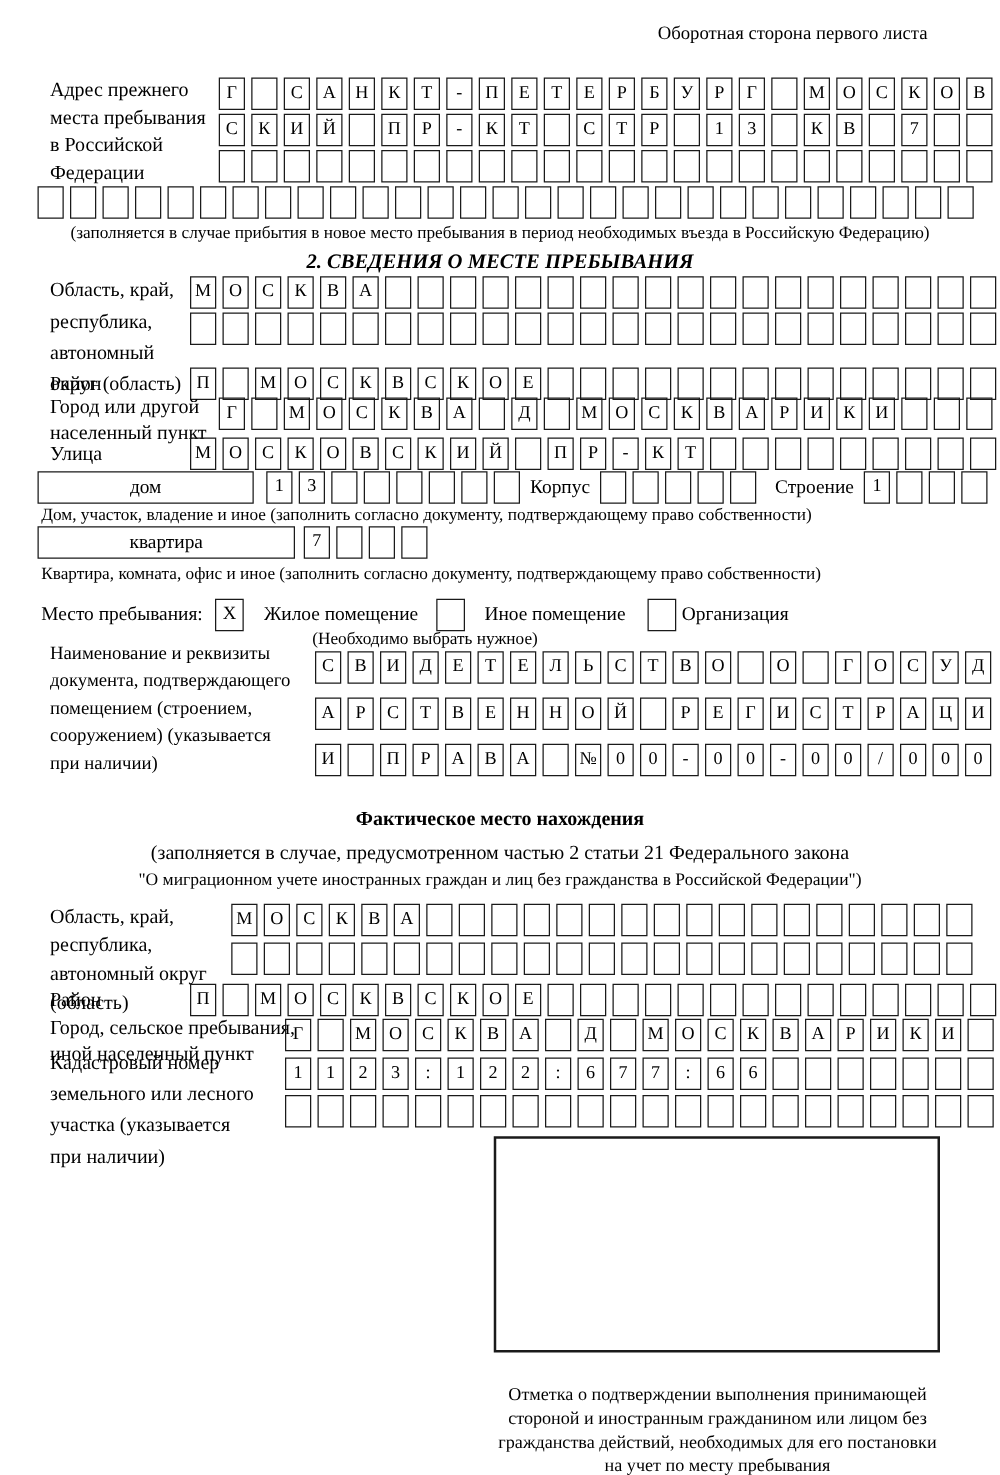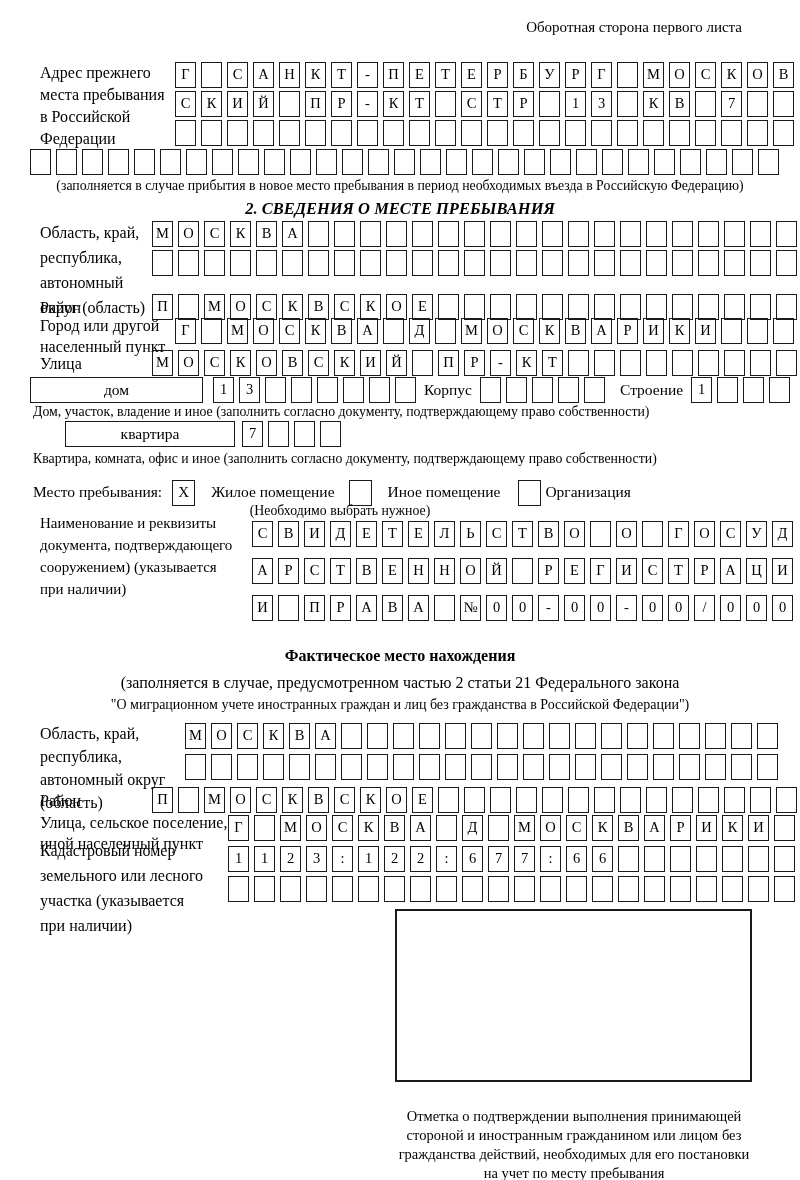--- a/index.html
+++ b/index.html
@@ -332,21 +332,21 @@
   <div class="cells">
       <span class="cell">1</span>
       <span class="cell">&nbsp;</span>
       <span class="cell">&nbsp;</span>
       <span class="cell">&nbsp;</span>
     </div>
 </div>
 <div class="abs note" style="left:33px;top:404px;">Дом, участок, владение и иное (заполнить согласно документу, подтверждающему право собственности)</div>
 
 <div class="abs flexrow" style="left:30px;top:421px;">
-  <div class="widebox" style="width:170px;margin-right:7px;margin-left:35px;">квартира</div>
+  <div class="widebox" style="width:206px;margin-right:7px;">квартира</div>
   <div class="cells">
       <span class="cell">7</span>
       <span class="cell">&nbsp;</span>
       <span class="cell">&nbsp;</span>
       <span class="cell">&nbsp;</span>
     </div>
 </div>
 <div class="abs note" style="left:33px;top:451px;">Квартира, комната, офис и иное (заполнить согласно документу, подтверждающему право собственности)</div>
 
 <div class="abs" style="left:33px;top:479px;white-space:nowrap;">
@@ -356,20 +356,21 @@
   <span class="cbx" style="margin-left:10px;"></span>
   <span class="inline-lbl" style="margin-left:12px;">Иное помещение</span>
   <span class="cbx" style="margin-left:14px;"></span>
   <span class="inline-lbl" style="">Организация</span>
 </div>
 <div class="abs note" style="left:160px;top:503px;width:360px;text-align:center;white-space:nowrap;">(Необходимо выбрать нужное)</div>
 
 <div class="abs lbl" style="left:40px;top:512px;font-size:15px;">
     <div class="line">Наименование и реквизиты</div>
     <div class="line">документа, подтверждающего</div>
+    <div class="line">помещением (строением,</div>
     <div class="line">сооружением) (указывается</div>
     <div class="line">при наличии)</div>
   </div>
 <div class="abs cells" style="left:252px;top:521px;">
     <span class="cell">С</span>
     <span class="cell">В</span>
     <span class="cell">И</span>
     <span class="cell">Д</span>
     <span class="cell">Е</span>
     <span class="cell">Т</span>
@@ -520,21 +521,21 @@
     <span class="cell">&nbsp;</span>
     <span class="cell">&nbsp;</span>
     <span class="cell">&nbsp;</span>
     <span class="cell">&nbsp;</span>
     <span class="cell">&nbsp;</span>
     <span class="cell">&nbsp;</span>
     <span class="cell">&nbsp;</span>
   </div>
 
 <div class="abs lbl" style="left:40px;top:812px;line-height:21px;">
-    <div class="line">Улица, сельское поселение,</div>
+    <div class="line">Город, сельское пребывания,</div>
     <div class="line">иной населенный пункт</div>
   </div>
 <div class="abs cells" style="left:228px;top:815px;">
     <span class="cell">Г</span>
     <span class="cell">&nbsp;</span>
     <span class="cell">М</span>
     <span class="cell">О</span>
     <span class="cell">С</span>
     <span class="cell">К</span>
     <span class="cell">В</span>

